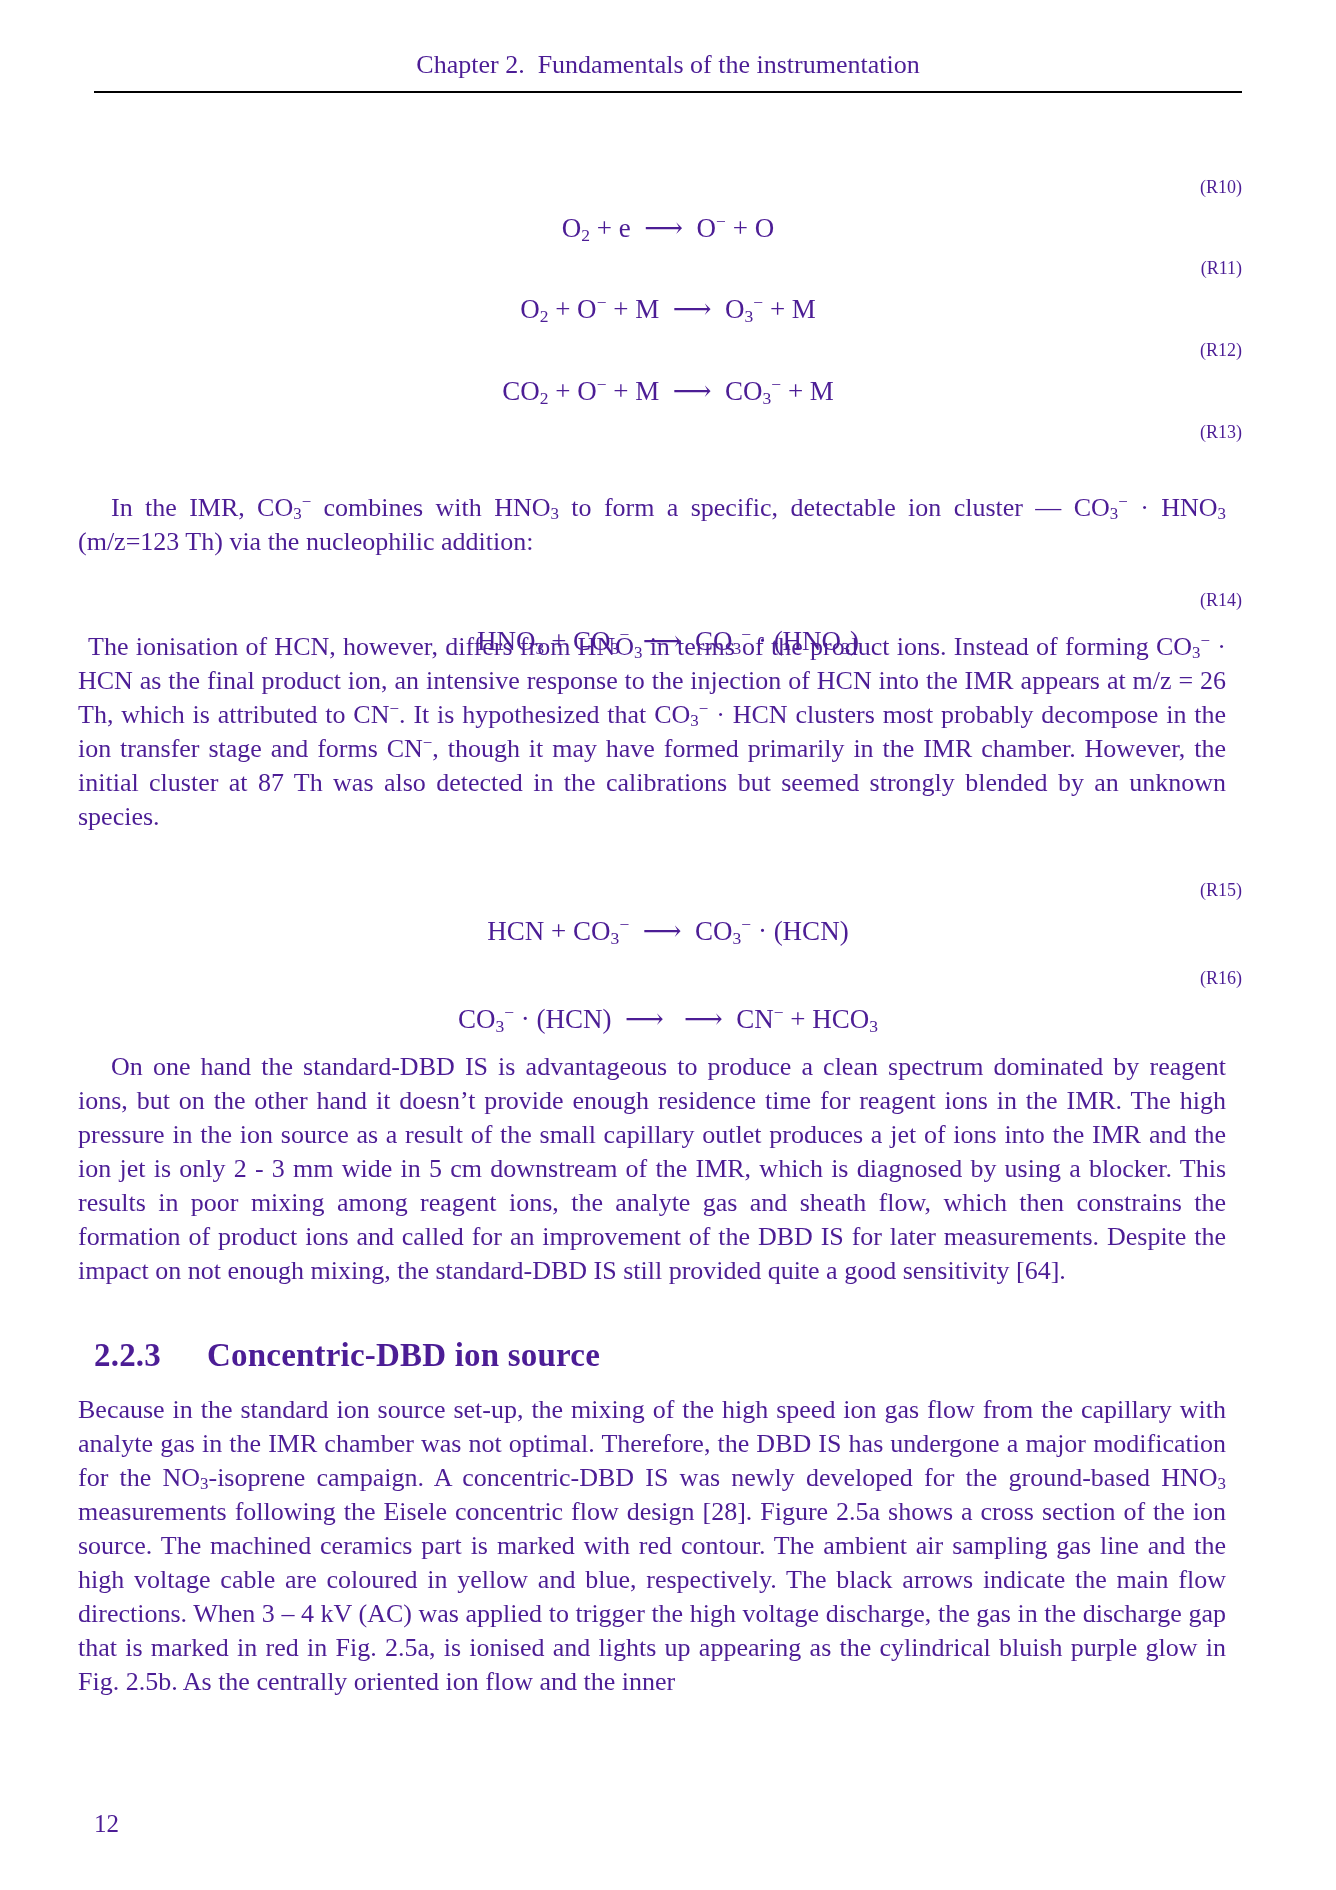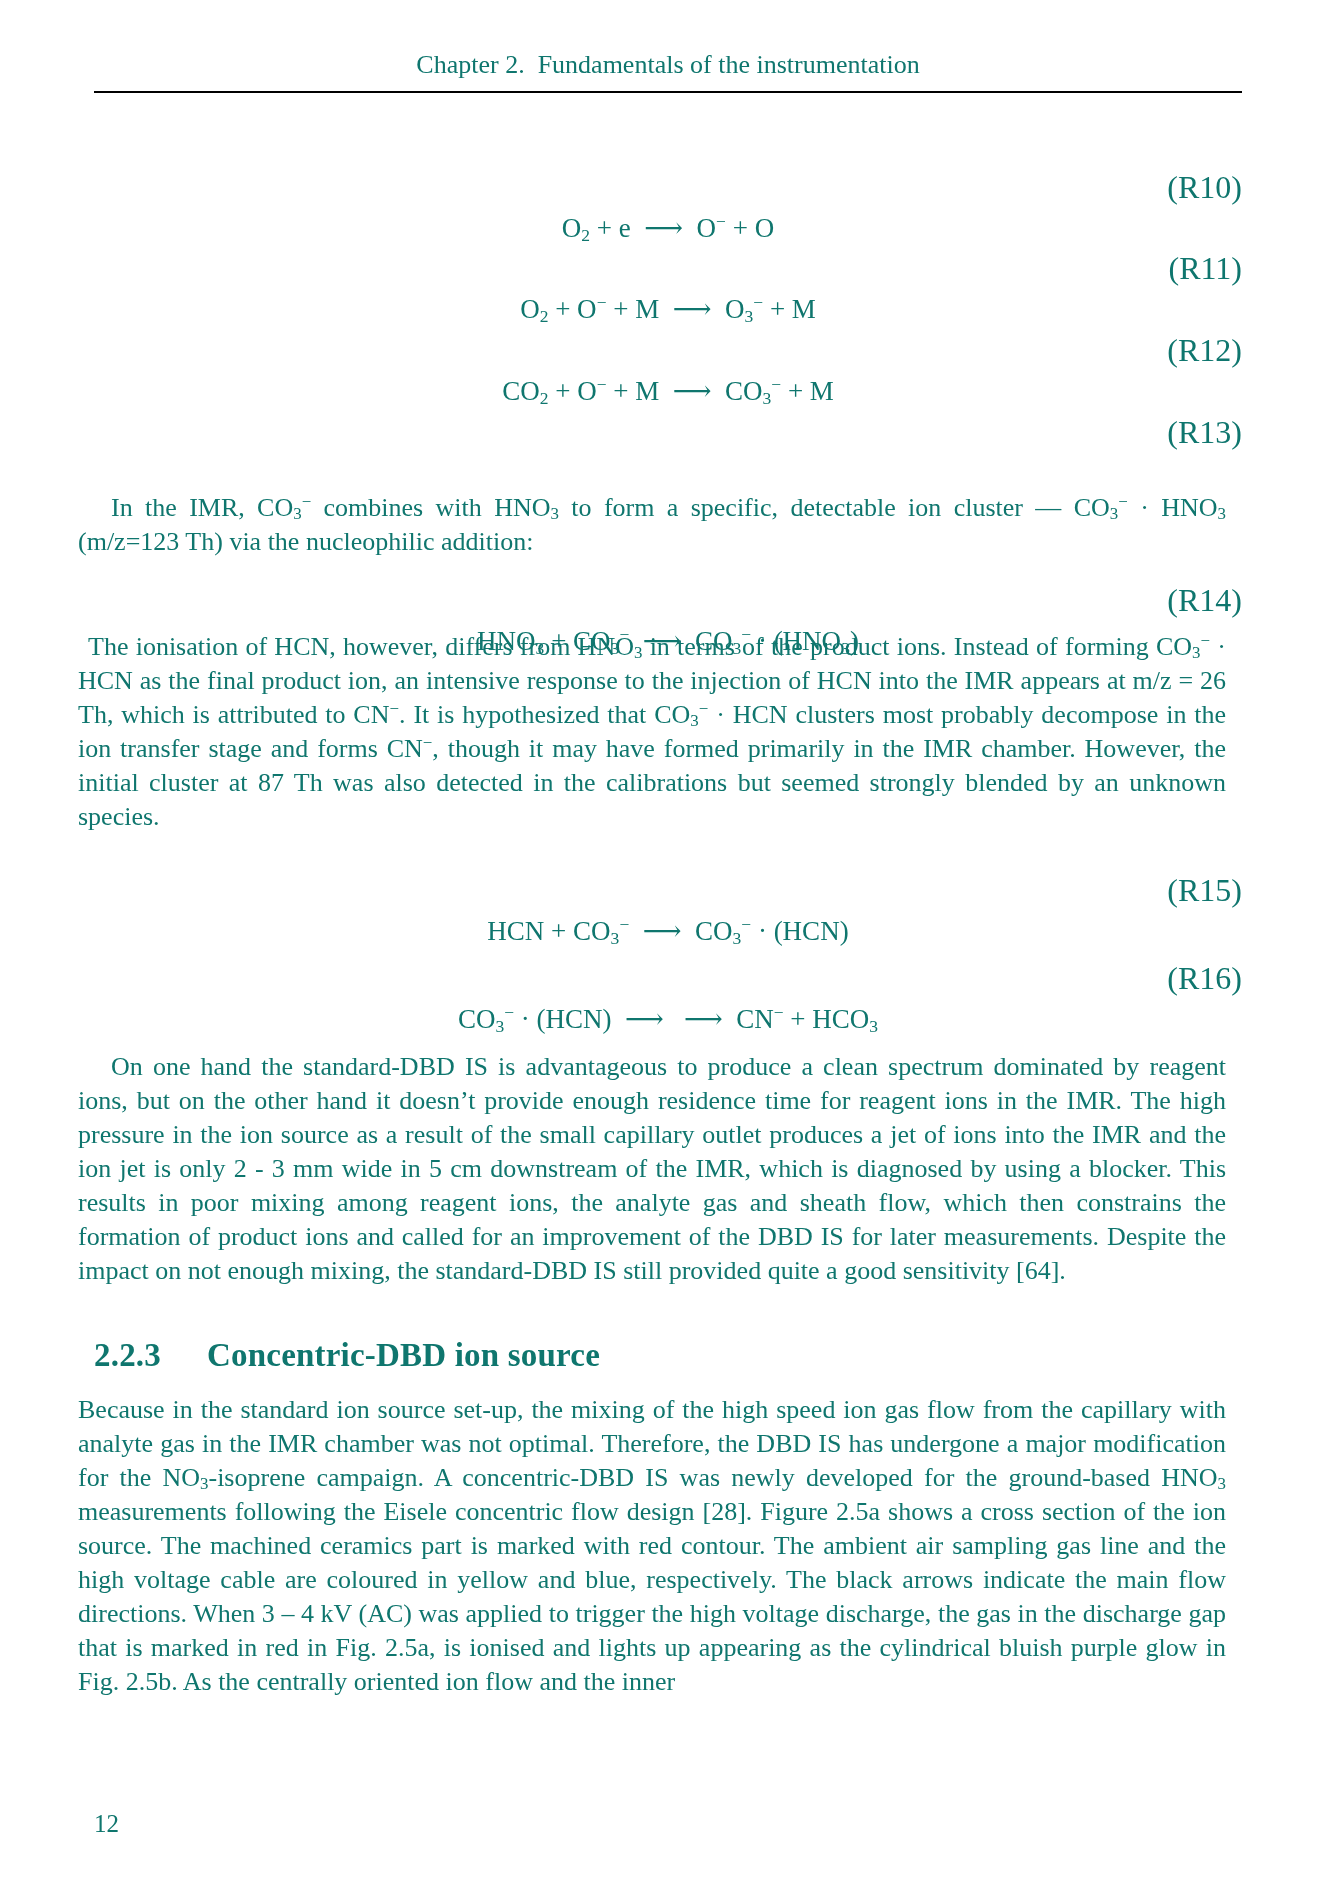--- a/index.html
+++ b/index.html
@@ -1,21 +1,21 @@
 <!DOCTYPE html>
 <html><head>
 <meta charset="utf-8">
 <style>
   html, body { margin: 0; padding: 0; background: #ffffff; }
   .page {
     position: relative;
     width: 1336px;
     height: 1890px;
     background: #ffffff;
-    color: #0f766e;
+    color: #4c1d95;
     font-family: "Liberation Serif", "DejaVu Serif", serif;
     overflow: hidden;
   }
   .running-header {
     position: absolute;
     left: 94px; width: 1148px; top: 50px;
     text-align: center;
     font-size: 26px;
     white-space: pre;
   }
@@ -35,21 +35,21 @@
     left: 0; right: 0; top: 50%;
     transform: translateY(-50%);
     text-align: center;
     white-space: pre;
     margin-top: 41px;
   }
   .eq-label {
     position: absolute;
     right: 0; top: 50%;
     transform: translateY(-50%);
-    font-size: 32px;
+    font-size: 18px;
     font-family: Liberation Serif, serif;
   }
   .para {
     position: absolute;
     left: 78px; width: 1148px;
     font-size: 26px;
     line-height: 34px;
     text-align: justify;
     hyphens: none;
   }

